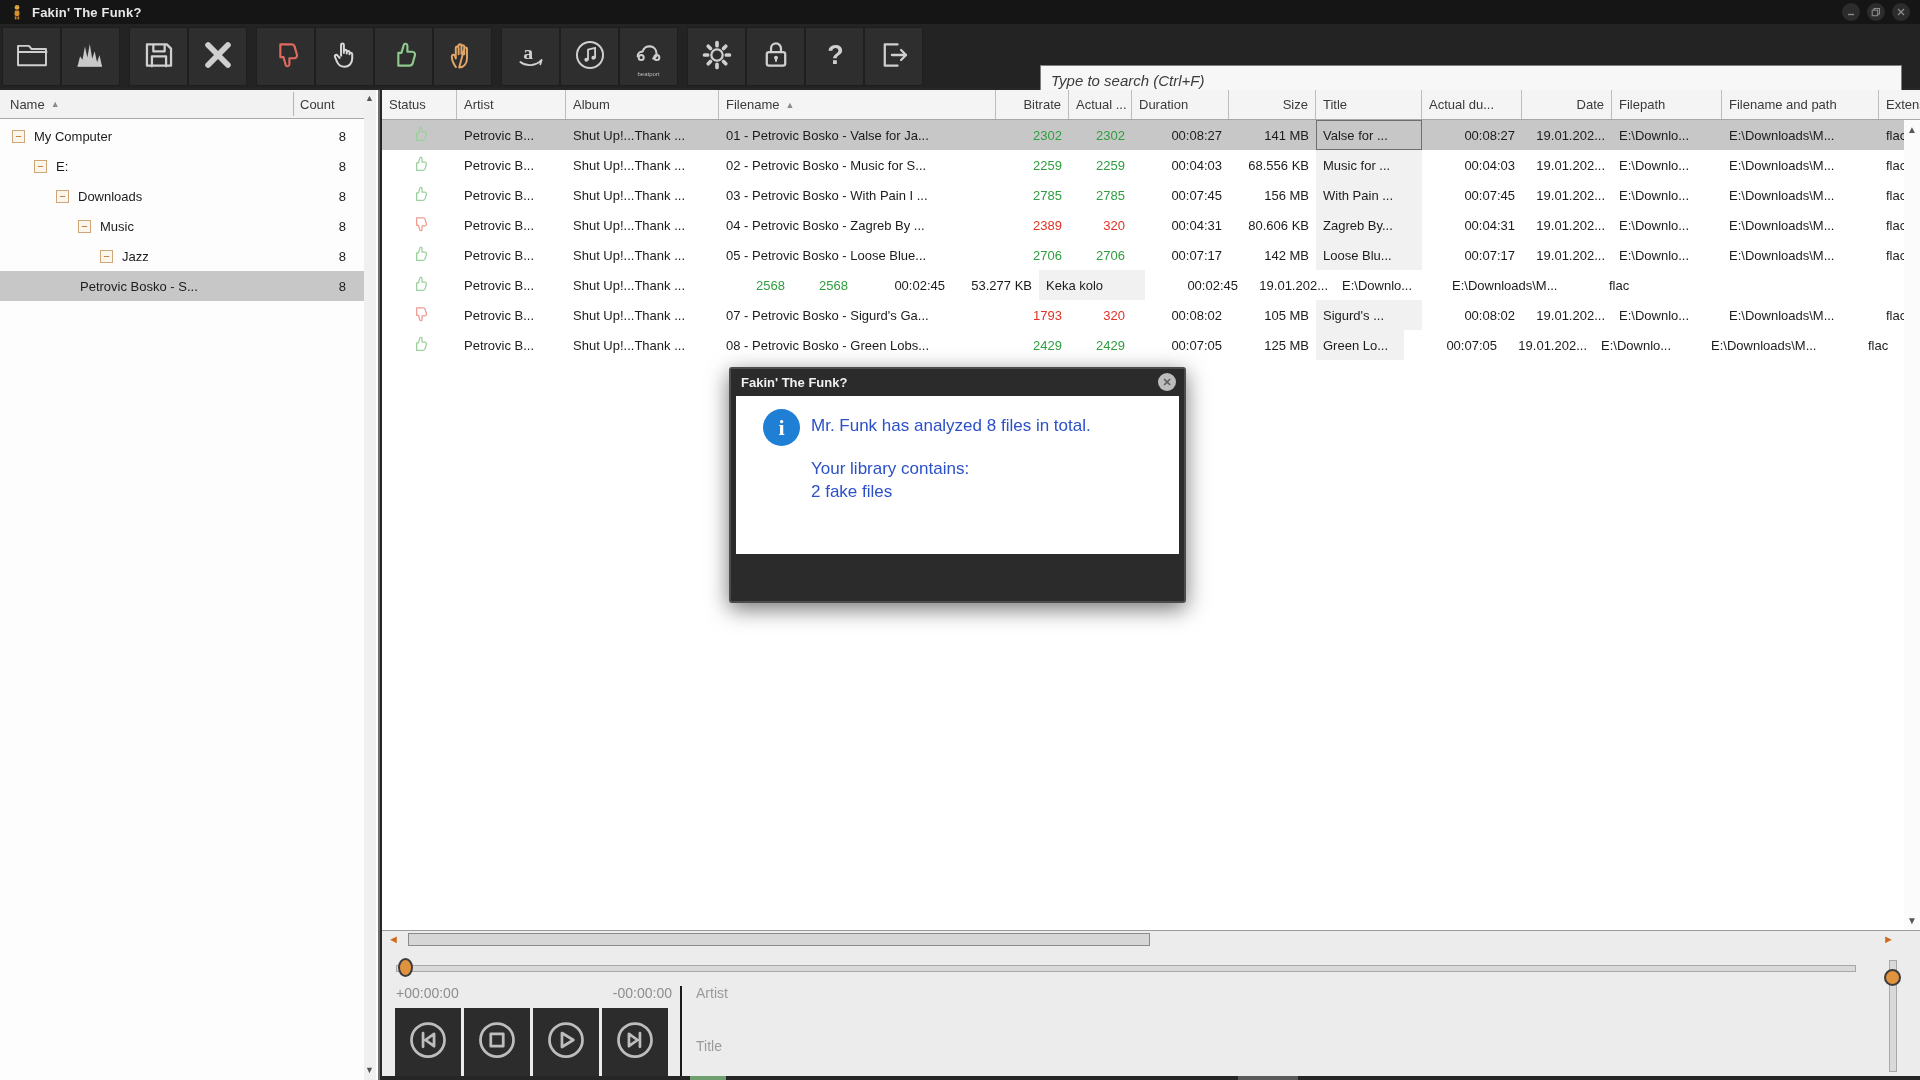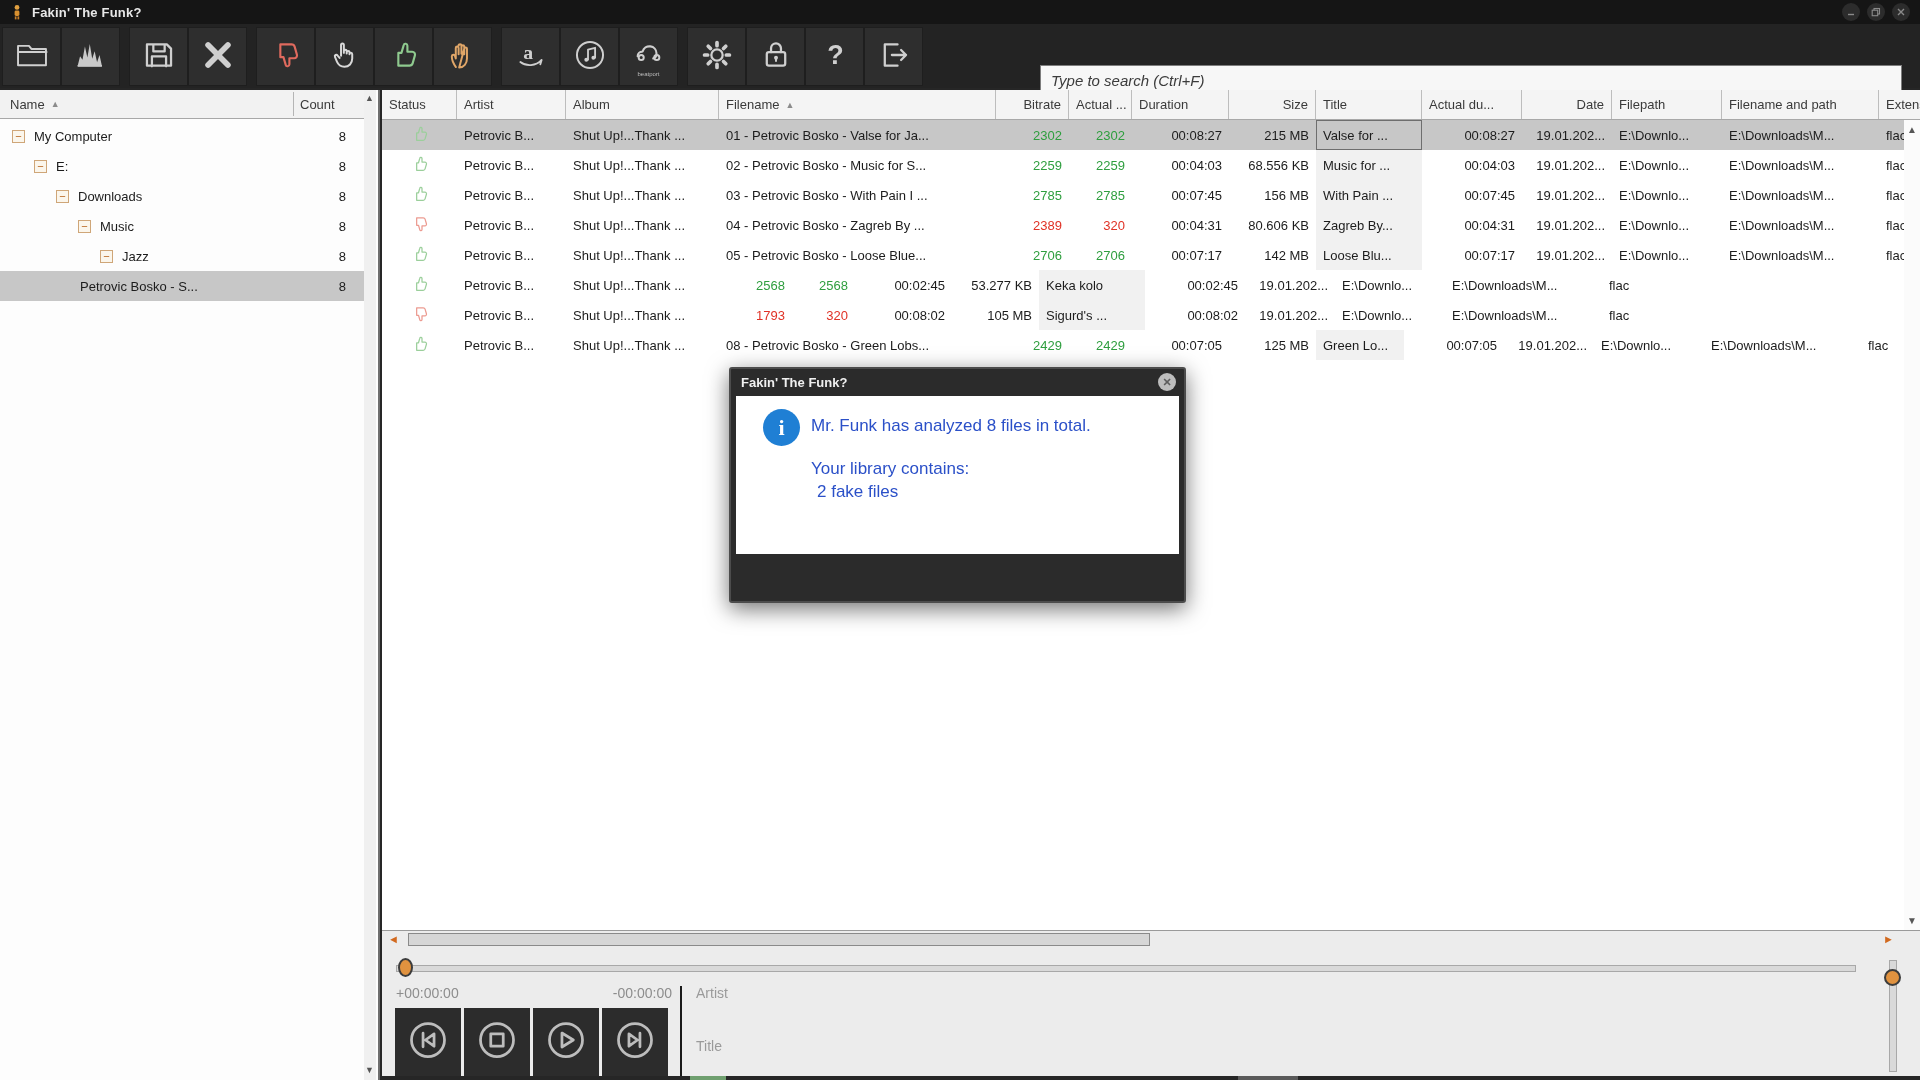--- a/index.html
+++ b/index.html
@@ -110,21 +110,21 @@
   .dlg-title { height:27px; display:flex; align-items:center; color:#f0f0f0; font-weight:bold; font-size:13px;
                padding-left:10px; position:relative; }
   .dlg-close { position:absolute; right:8px; top:4px; width:18px; height:18px; border-radius:50%; background:#bdbdbd;
                color:#5d5d5d; font-size:11px; font-weight:bold; display:flex; align-items:center; justify-content:center; }
   .dlg-body { position:absolute; left:5px; right:5px; top:27px; bottom:47px; background:#ffffff; }
   .info-icon { position:absolute; left:27px; top:13px; width:37px; height:37px; border-radius:50%; background:#1f7fd4;
                color:#ffffff; font-size:22px; font-weight:bold; font-family:"Liberation Serif", serif;
                display:flex; align-items:center; justify-content:center; }
   .dlg-line1 { position:absolute; left:75px; top:20px; color:#2b50c8; font-size:17px; }
   .dlg-line2 { position:absolute; left:75px; top:63px; color:#2b50c8; font-size:17px; }
-  .dlg-line3 { position:absolute; left:81px; top:86px; color:#2b50c8; font-size:17px; }
+  .dlg-line3 { position:absolute; left:75px; top:86px; color:#2b50c8; font-size:17px; }
   .dlg-footer { position:absolute; left:5px; right:5px; bottom:5px; height:42px; background:#f0f0f0;
                 border-top:1px solid #d5d5d5; }
   .ok-btn { position:absolute; right:14px; top:7px; width:82px; height:28px; background:#e0923f;
             border:1px solid #8a5a1e; color:#1d1d1d; font-size:14px; display:flex; align-items:center;
             justify-content:center; cursor:pointer; }
 </style>
 </head>
 <body>
 
 <div class="app">
@@ -358,21 +358,21 @@
             <span><svg viewBox="0 0 24 24">
                 <path fill="none" stroke-linecap="round" stroke-linejoin="round" stroke="#9bcf9b" stroke-width="1.5" d="M8 19.5 v-9 h2.2 l1.6-5.5 c.4-1.5 2.6-1.1 2.6.5 v4.2 h3.4 c1.4 0 2.3 1.3 1.9 2.6 l-1.6 5.6 c-.3 1-1.2 1.6-2.2 1.6 z"></path>
               </svg></span>
           </div>
           <div class="t-cell" style="width: 109px;">Petrovic B...</div>
           <div class="t-cell" style="width: 153px;">Shut Up!...Thank ...</div>
           <div class="t-cell" style="width: 277px;">01 - Petrovic Bosko - Valse for Ja...</div>
           <div class="t-cell right green" style="width: 73px;">2302</div>
           <div class="t-cell right green" style="width: 63px;">2302</div>
           <div class="t-cell right" style="width: 97px;">00:08:27</div>
-          <div class="t-cell right" style="width: 87px;">215 MB</div>
+          <div class="t-cell right" style="width: 87px;">141 MB</div>
           <div class="t-cell col-title focus-cell" style="width: 106px;">Valse for ...</div>
           <div class="t-cell right" style="width: 100px;">00:08:27</div>
           <div class="t-cell right" style="width: 90px;">19.01.202...</div>
           <div class="t-cell" style="width: 110px;">E:\Downlo...</div>
           <div class="t-cell" style="width: 157px;">E:\Downloads\M...</div>
           <div class="t-cell" style="width: 70px;">flac</div>
         </div>
         <div class="t-row">
           <div class="t-cell col-status" style="width: 75px;">
             <span><svg viewBox="0 0 24 24">
@@ -473,20 +473,21 @@
           <div class="t-cell" style="width: 70px;">flac</div>
         </div>
         <div class="t-row">
           <div class="t-cell col-status" style="width: 75px;">
             <span><svg viewBox="0 0 24 24">
                 <path fill="none" stroke-linecap="round" stroke-linejoin="round" stroke="#ec9a90" stroke-width="1.5" d="M8 4.5 v9 h2.2 l1.6 5.5 c.4 1.5 2.6 1.1 2.6-.5 v-4.2 h3.4 c1.4 0 2.3-1.3 1.9-2.6 l-1.6-5.6 c-.3-1-1.2-1.6-2.2-1.6 z"></path>
               </svg></span>
           </div>
           <div class="t-cell" style="width: 109px;">Petrovic B...</div>
           <div class="t-cell" style="width: 153px;">Shut Up!...Thank ...</div>
+          <div class="t-cell" style="width: 277px;">07 - Petrovic Bosko - Sigurd's Ga...</div>
           <div class="t-cell right red" style="width: 73px;">1793</div>
           <div class="t-cell right red" style="width: 63px;">320</div>
           <div class="t-cell right" style="width: 97px;">00:08:02</div>
           <div class="t-cell right" style="width: 87px;">105 MB</div>
           <div class="t-cell col-title" style="width: 106px;">Sigurd's ...</div>
           <div class="t-cell right" style="width: 100px;">00:08:02</div>
           <div class="t-cell right" style="width: 90px;">19.01.202...</div>
           <div class="t-cell" style="width: 110px;">E:\Downlo...</div>
           <div class="t-cell" style="width: 157px;">E:\Downloads\M...</div>
           <div class="t-cell" style="width: 70px;">flac</div>

